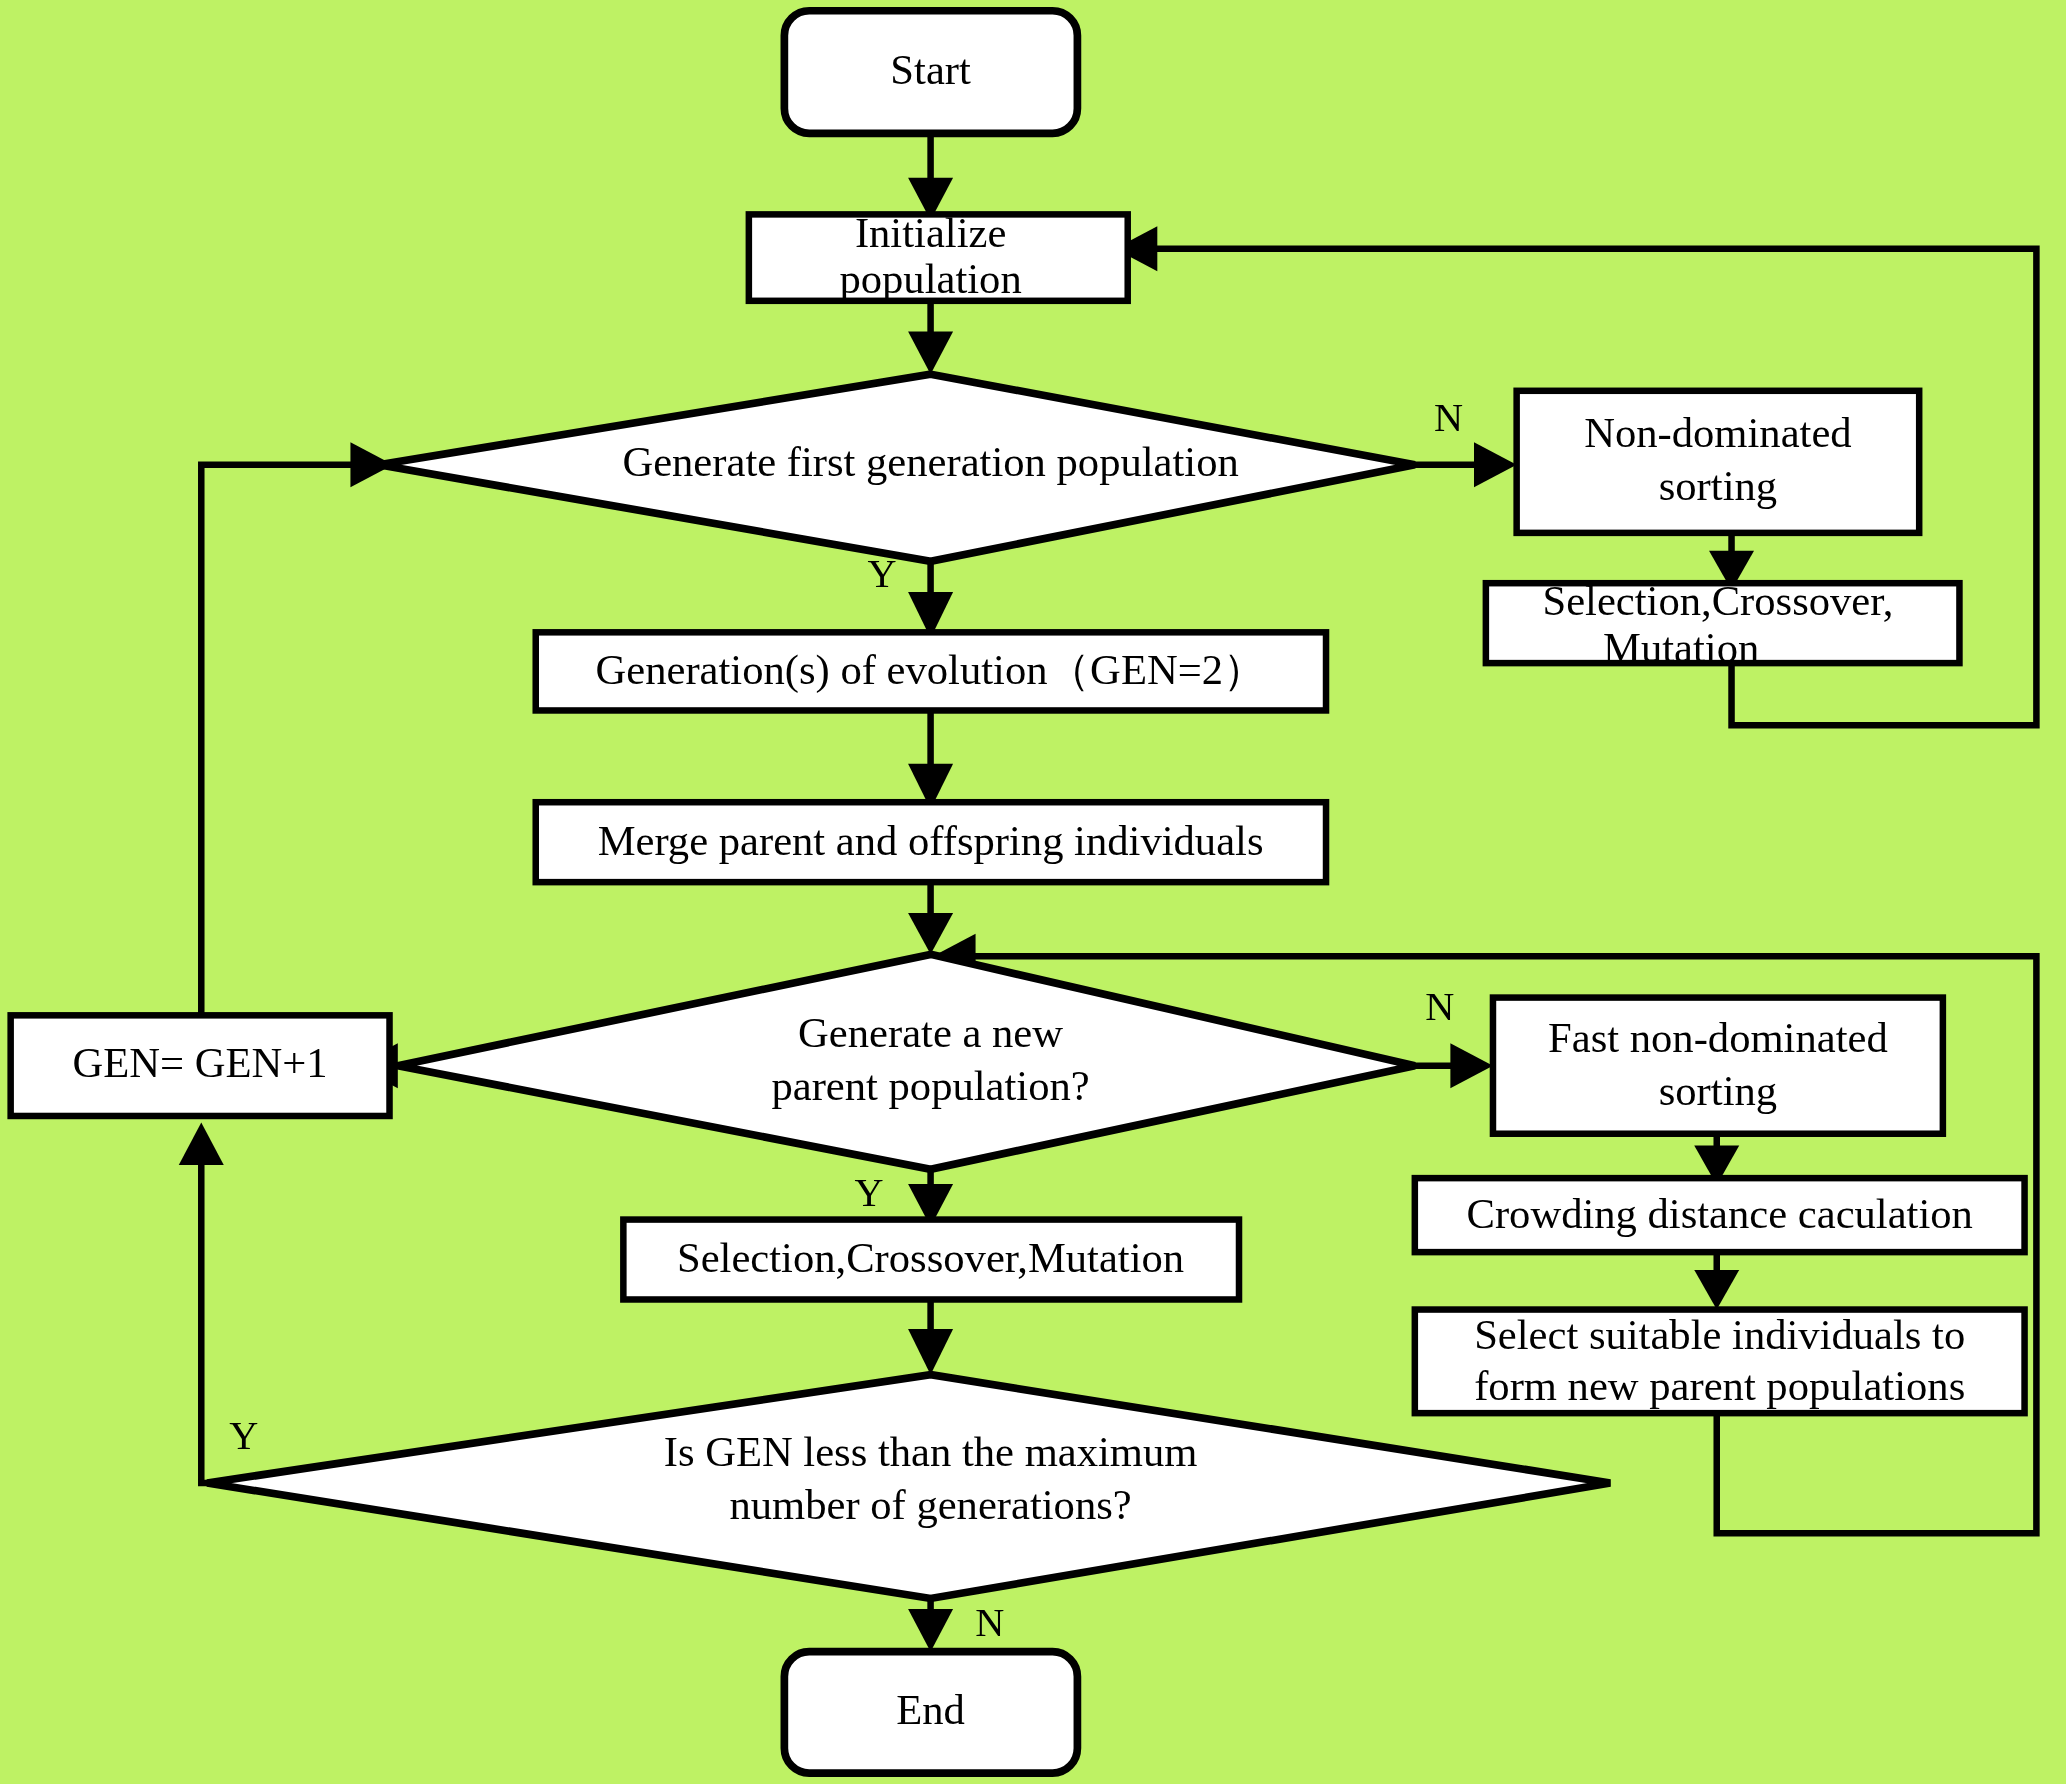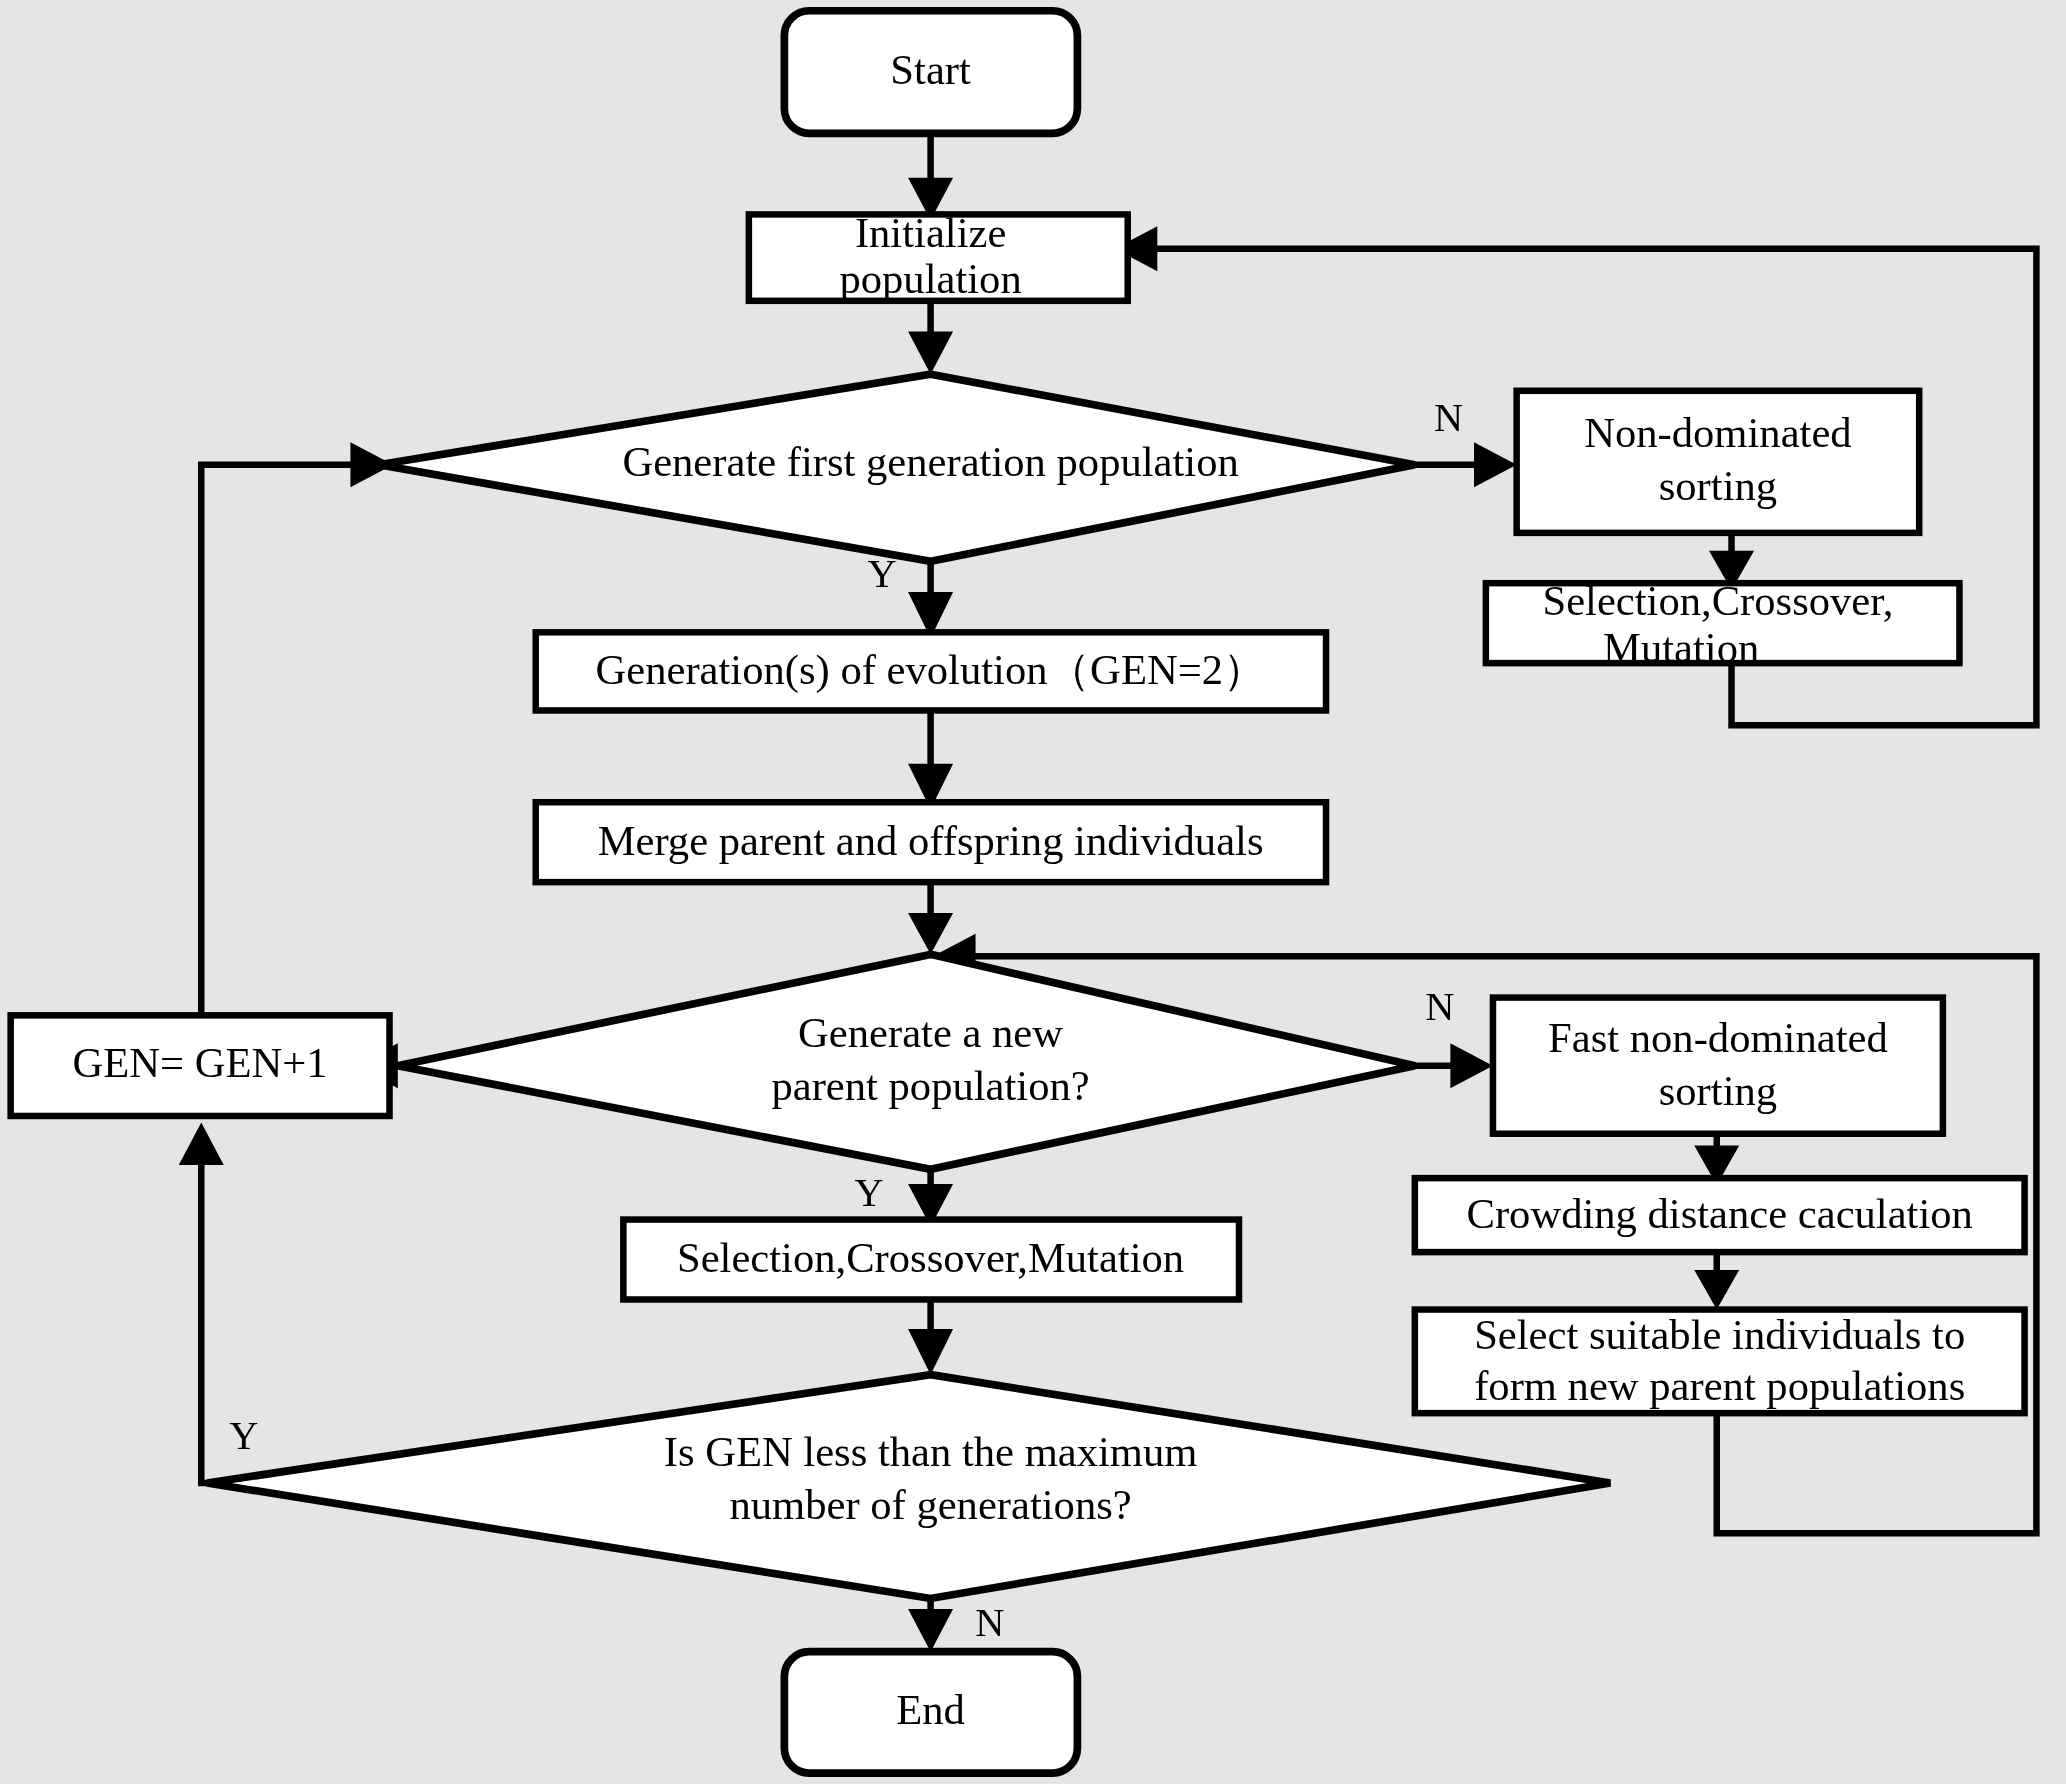--- a/index.html
+++ b/index.html
@@ -1,19 +1,19 @@
 <!DOCTYPE html>
 <html style="font-size:9.5px"><head>
 <meta charset="utf-8">
 <style>
   html,body{margin:0;padding:0;background:#ffffff;}
   #stage{
     position:relative;
     width:2066px;height:1785px;
-    background:#e5e5e5;
+    background:#bef264;
     overflow:hidden;
   }
   svg#flow{position:absolute;top:0;left:0;width:2066px;height:1785px;display:block;}
   .shape{fill:#ffffff;stroke:#000000;stroke-width:11;}
   .shape-round{fill:#ffffff;stroke:#000000;stroke-width:13;}
   .diamond{fill:#ffffff;stroke:#000000;stroke-width:13;stroke-linejoin:miter;}
   .conn{stroke:#000000;stroke-width:11;fill:none;stroke-linecap:butt;}
   .arrowhead{fill:#000000;stroke:none;}
   text{font-family:"Liberation Serif","DejaVu Serif",serif;fill:#000000;}
   .lbl-big{font-size:72px;text-anchor:middle;dominant-baseline:middle;}

